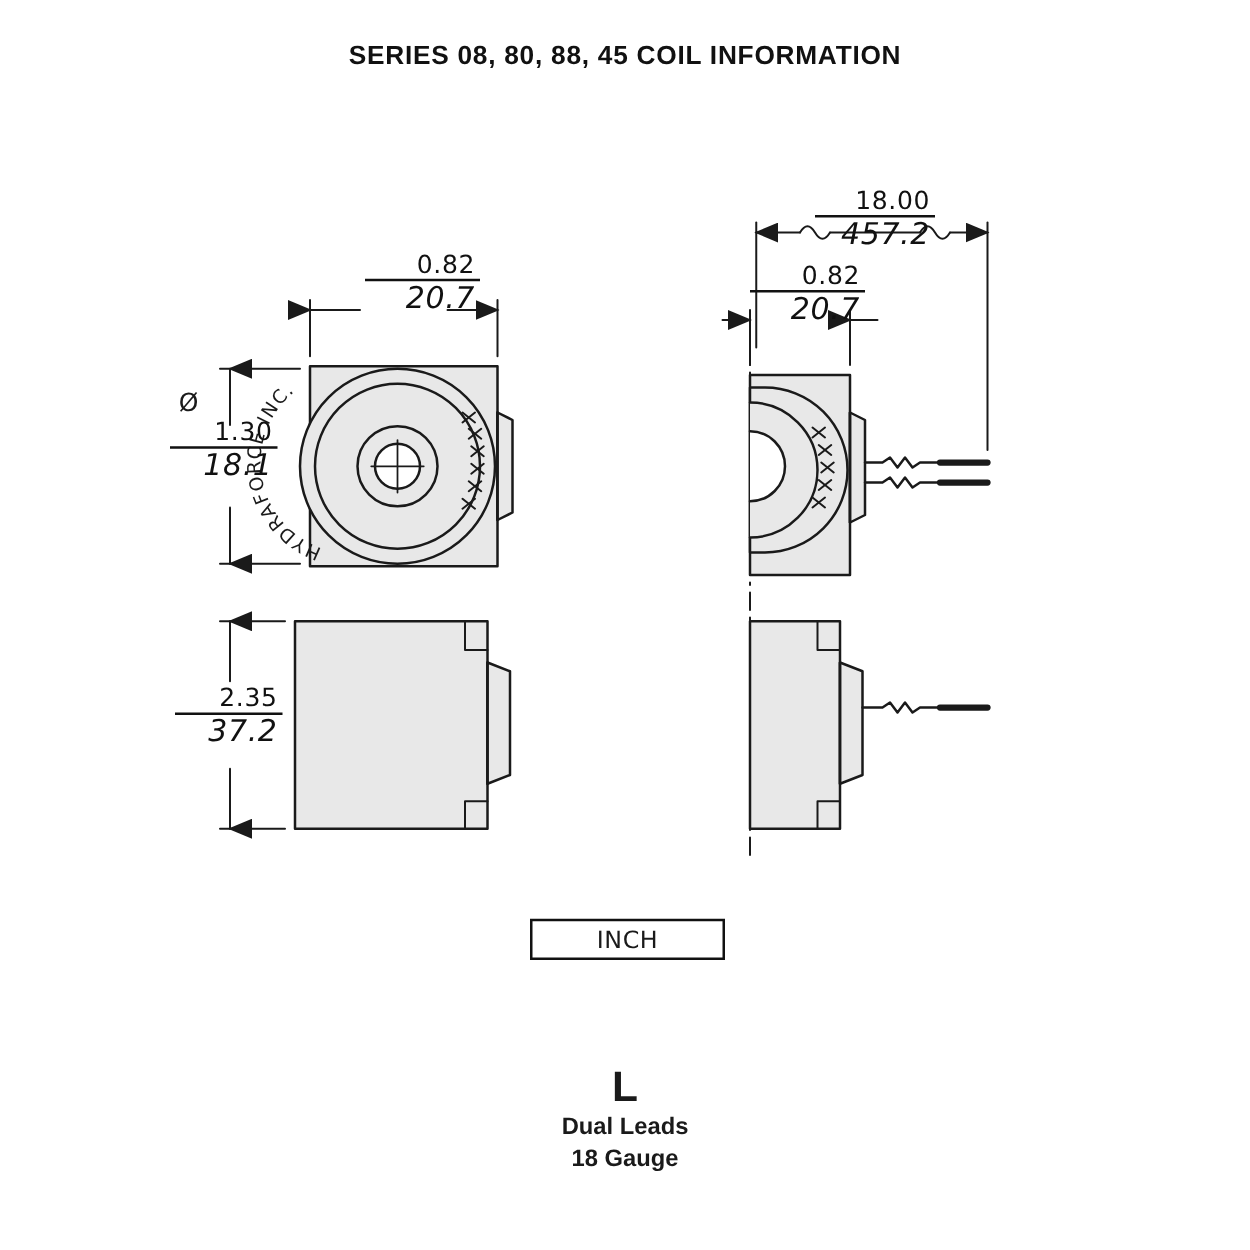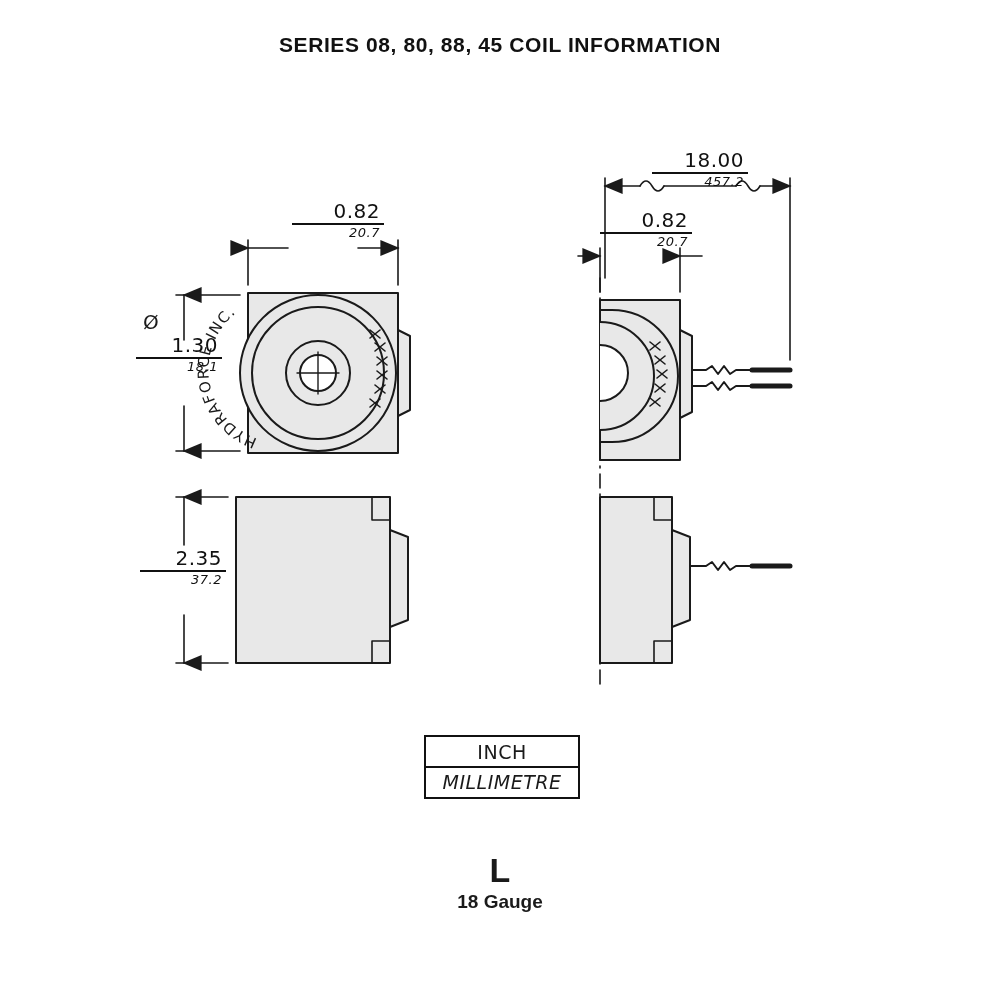--- a/index.html
+++ b/index.html
@@ -44,21 +44,21 @@
     color: #111;
     line-height: 1.05;
   }
   .dimtext .inch {
     font-size: 20px;
     letter-spacing: 0.5px;
     display: block;
     padding: 0 4px 1px 4px;
   }
   .dimtext .mm {
-    font-size: 13px;
+    font-size: 24px;
     font-style: italic;
     letter-spacing: 0.5px;
     display: block;
     padding: 1px 4px 0 4px;
     border-top: 2px solid #111;
   }
   .legend {
     position: absolute;
     left: 424px;
     top: 735px;
@@ -284,21 +284,21 @@
     <span class="mm">20.7</span>
   </div>
 
   <div class="dimtext" style="left:140px; top:548px; width:86px;">
     <span class="inch">2.35</span>
     <span class="mm">37.2</span>
   </div>
 
   <div class="legend">
     <div class="inchl">INCH</div>
-    <div class="mml">MILLIMETRE</div>
   </div>
 
   <div class="code" style="top:852px;">
     <div class="letter">L</div>
+    <div class="l1">Dual Leads</div>
     <div class="l2">18 Gauge</div>
   </div>
 
 </div>
 
 </body></html>

